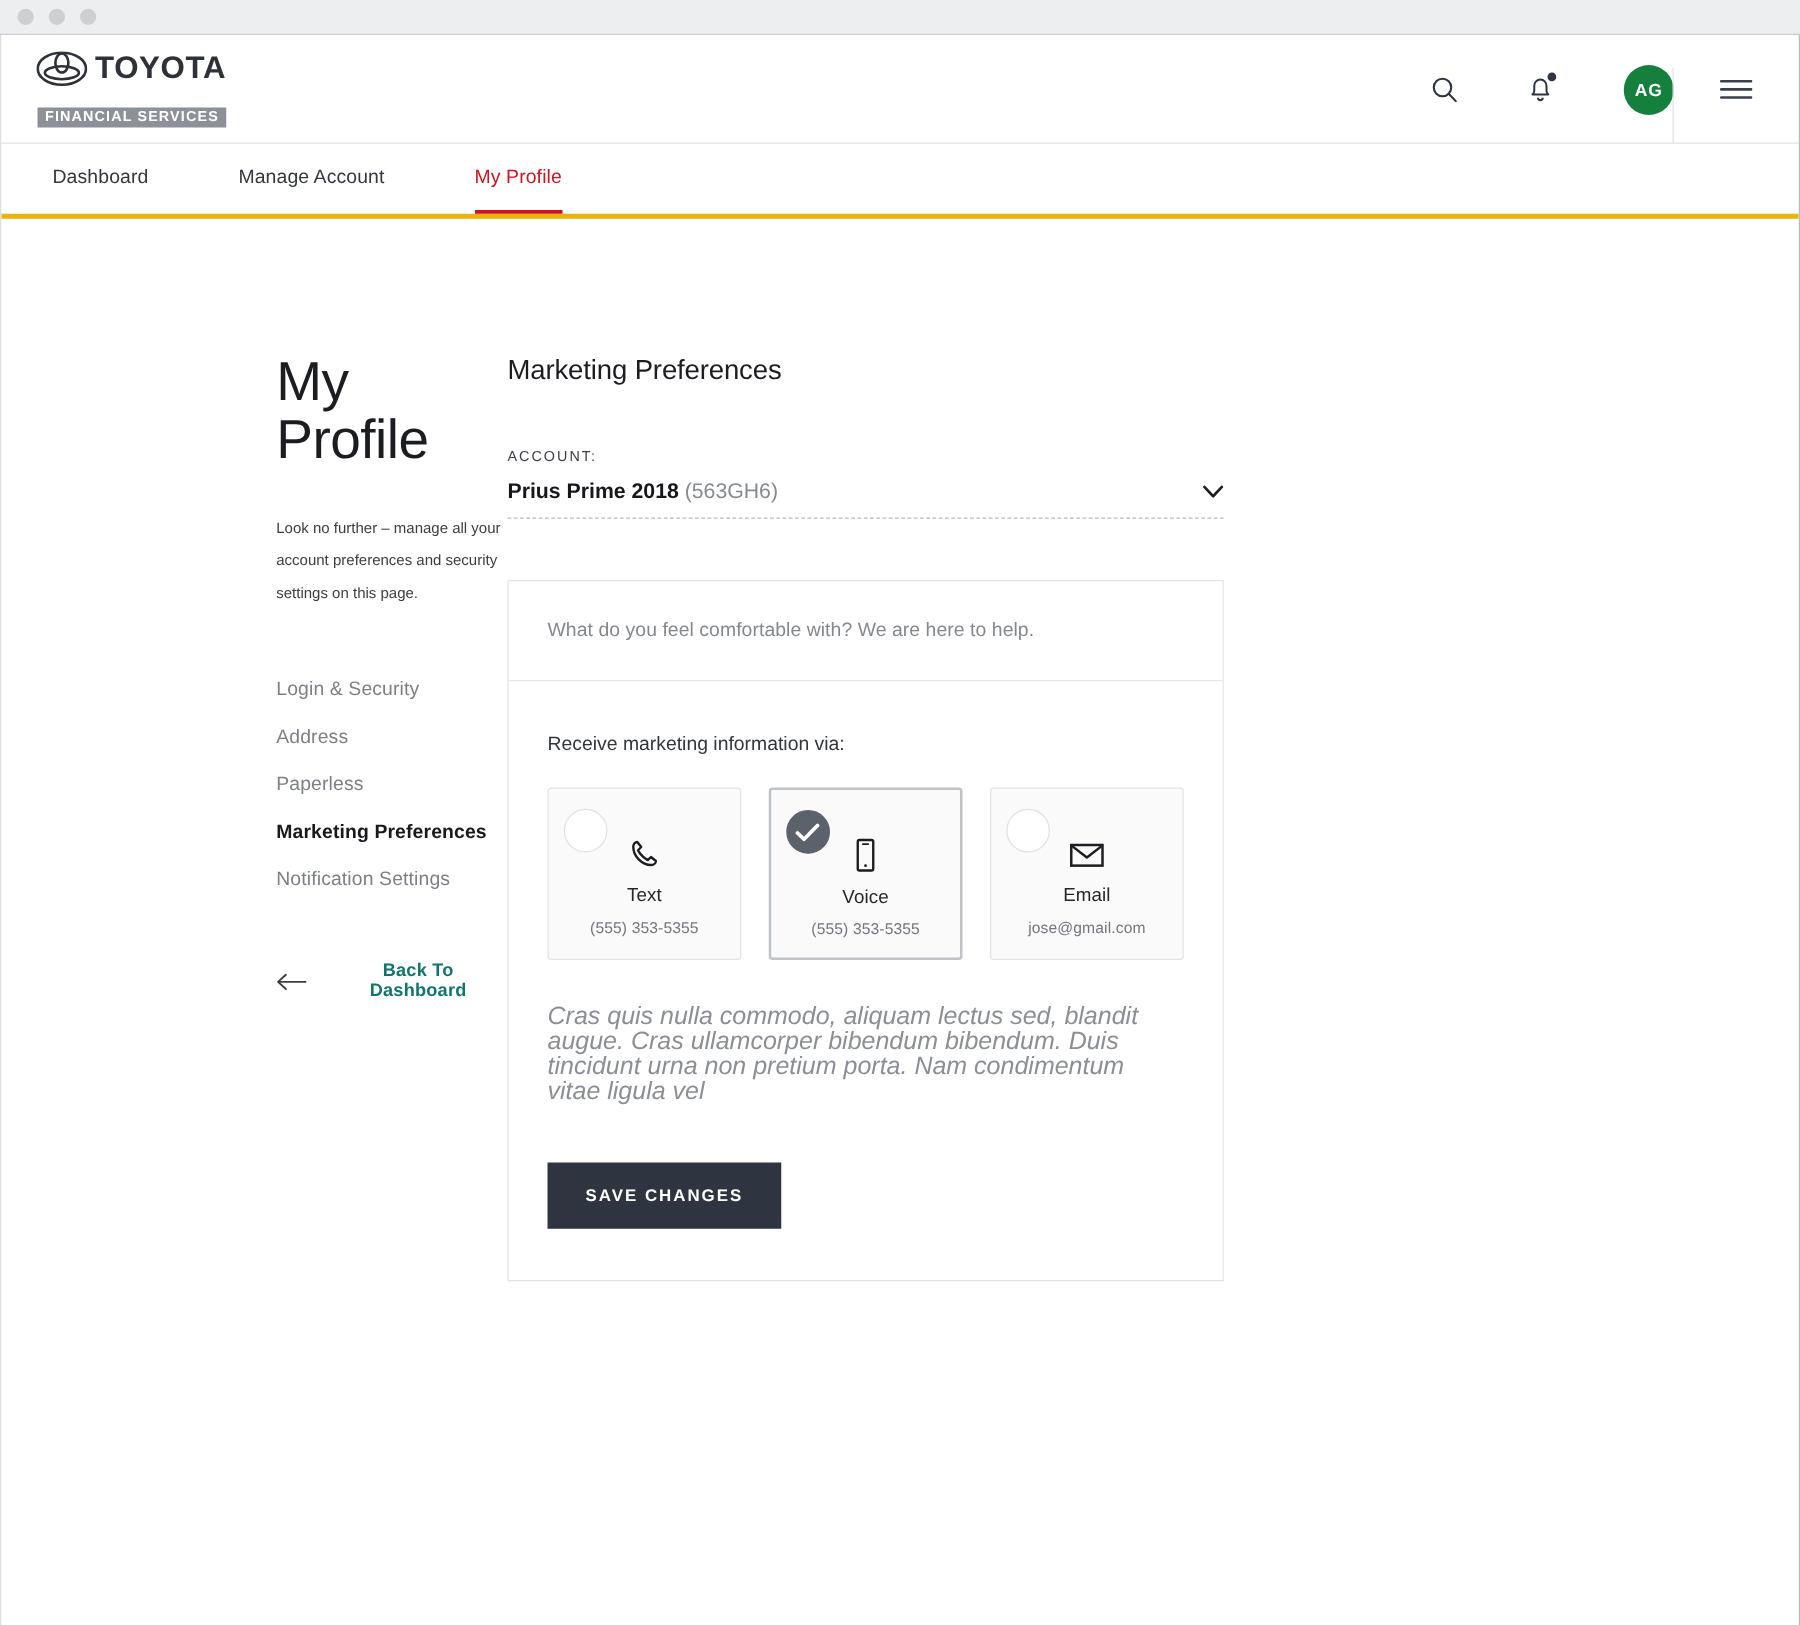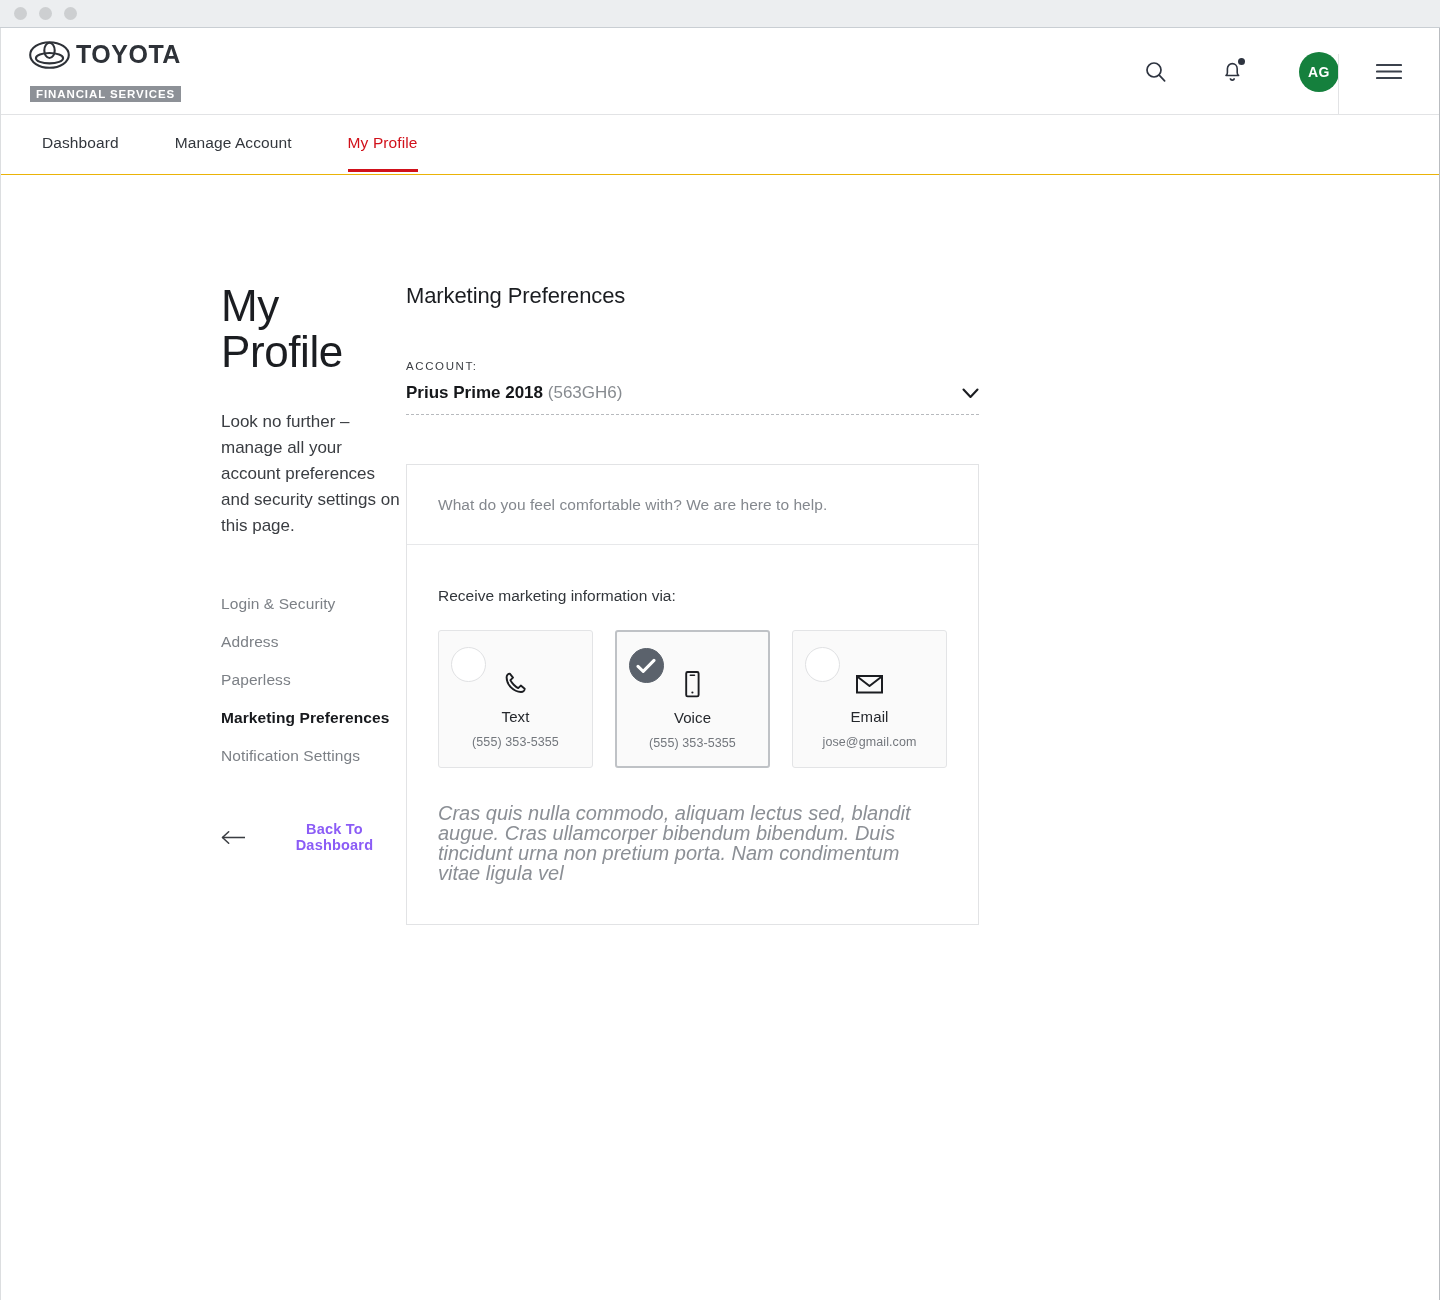--- a/index.html
+++ b/index.html
@@ -139,26 +139,26 @@
     justify-content: center;
     cursor: pointer;
     background: none;
     border: none;
   }
 
   
   .tabs {
     position: relative;
     height: 60px;
-    border-bottom: 1px solid #eab308;
-    display: flex;
-    align-items: center;
+    border-bottom: 4px solid #eab308;
+    display: flex;
+    align-items: flex-end;
     padding-left: 41px;
     padding-top: 16px;
-    gap: 0;
+    gap: 16px;
   }
   .tab {
     position: relative;
     font-size: 15.5px;
     color: #33373d;
     background: none;
     border: none;
     cursor: pointer;
     padding: 0 0 20px 0;
     margin-right: 56px;
@@ -192,21 +192,21 @@
   }
   .page-title {
     font-size: 44px;
     font-weight: 400;
     color: #1b1d21;
     letter-spacing: -0.4px;
     line-height: 1.05;
   }
   .page-desc {
     margin-top: 34px;
-    font-size: 17px;
+    font-size: 12px;
     line-height: 26px;
     color: #3a3d42;
     max-width: 272px;
   }
   .side-nav {
     margin-top: 46px;
     display: flex;
     flex-direction: column;
     gap: 0;
   }
@@ -232,21 +232,21 @@
     gap: 22px;
     background: none;
     border: none;
     cursor: pointer;
     padding: 0;
     font-family: "Liberation Sans", sans-serif;
   }
   .back-label {
     font-size: 14.5px;
     font-weight: 700;
-    color: #8b5cf6;
+    color: #0f766e;
     letter-spacing: 0.2px;
   }
 
   
   .right-col {
     padding-left: 5px;
     flex: 1 1 auto;
   }
   .section-title {
     font-size: 22px;
@@ -527,18 +527,19 @@
                 </svg>
               </span>
               <span class="opt-name">Email</span>
               <span class="opt-val">jose@gmail.com</span>
             </div>
 
           </div>
 
           <p class="disclaimer">Cras quis nulla commodo, aliquam lectus sed, blandit augue. Cras ullamcorper bibendum bibendum. Duis tincidunt urna non pretium porta. Nam condimentum vitae ligula vel</p>
 
+          <button class="save-btn">SAVE CHANGES</button>
         </div>
       </div>
 
     </div>
   </div>
 </div>
 
 </body></html>

